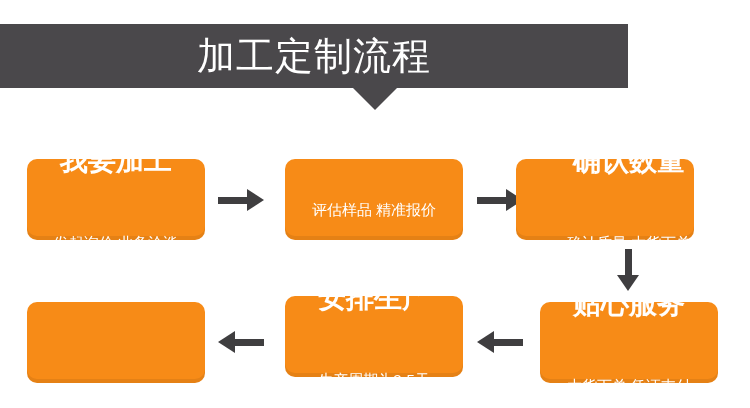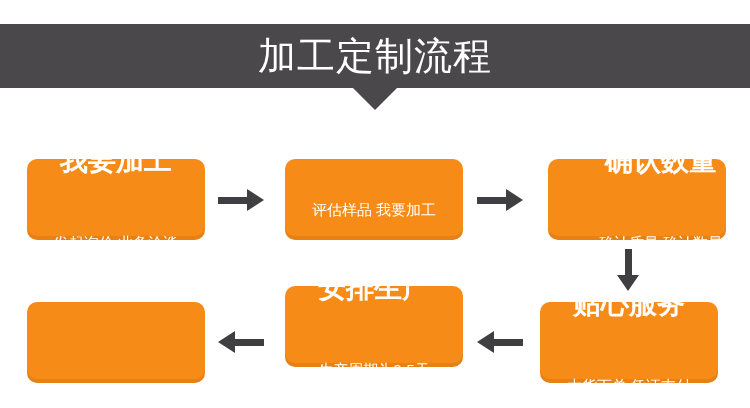--- a/index.html
+++ b/index.html
@@ -13,21 +13,21 @@
   body{font-family:"Liberation Sans","DejaVu Sans",sans-serif;}
   .stage{
     position:relative;
     width:750px;height:408px;
     background:#ffffff;
     overflow:hidden;
   }
   
   .banner{
     position:absolute;left:0;top:24px;
-    width:750px;height:64px;
+    width:628px;height:64px;
     background:var(--banner-bg);
     display:flex;align-items:center;justify-content:center;
   }
   .banner-title{
     color:var(--text-white);
     font-size:38px;
     font-weight:500;
     letter-spacing:1px;
     white-space:nowrap;
   }
@@ -57,23 +57,23 @@
     line-height:1.1;
     white-space:nowrap;
   }
   .step-sub{
     font-size:15px;
     margin-top:22px;
     white-space:nowrap;
   }
   .pos-r1c1{left:27px;top:159px;}
   .pos-r1c2{left:285px;top:159px;}
-  .pos-r1c3{left:548px;top:159px;padding-left:48px;}
+  .pos-r1c3{left:516px;top:159px;padding-left:48px;}
   .pos-r2c3{left:540px;top:302px;}
-  .pos-r2c2{left:285px;top:286px;}
+  .pos-r2c2{left:285px;top:296px;}
   .pos-r2c1{left:27px;top:302px;}
   
   .h-arrow{
     position:absolute;
     display:flex;align-items:center;
     height:22px;
   }
   .h-shaft{width:29px;height:7px;background:var(--arrow-dark);}
   .head-right{
     width:0;height:0;
@@ -119,31 +119,31 @@
     <div class="step-title">我要加工</div>
     <div class="step-sub">发起询价 业务洽谈</div>
   </div>
 
   <div class="h-arrow a1">
     <div class="h-shaft"></div>
     <div class="head-right"></div>
   </div>
 
   <div class="step pos-r1c2">
-    <div class="step-sub">评估样品 我要加工</div>
+    <div class="step-sub">评估样品 精准报价</div>
   </div>
 
   <div class="h-arrow a2">
     <div class="h-shaft"></div>
     <div class="head-right"></div>
   </div>
 
   <div class="step pos-r1c3">
     <div class="step-title">确认数量</div>
-    <div class="step-sub">确认质量 确认数量</div>
+    <div class="step-sub">确认质量 大货下单</div>
   </div>
 
   <div class="v-arrow a-down">
     <div class="v-shaft"></div>
     <div class="head-down"></div>
   </div>
 
   <div class="step pos-r2c3">
     <div class="step-title">贴心服务</div>
     <div class="step-sub">大货下单 凭证支付</div>

